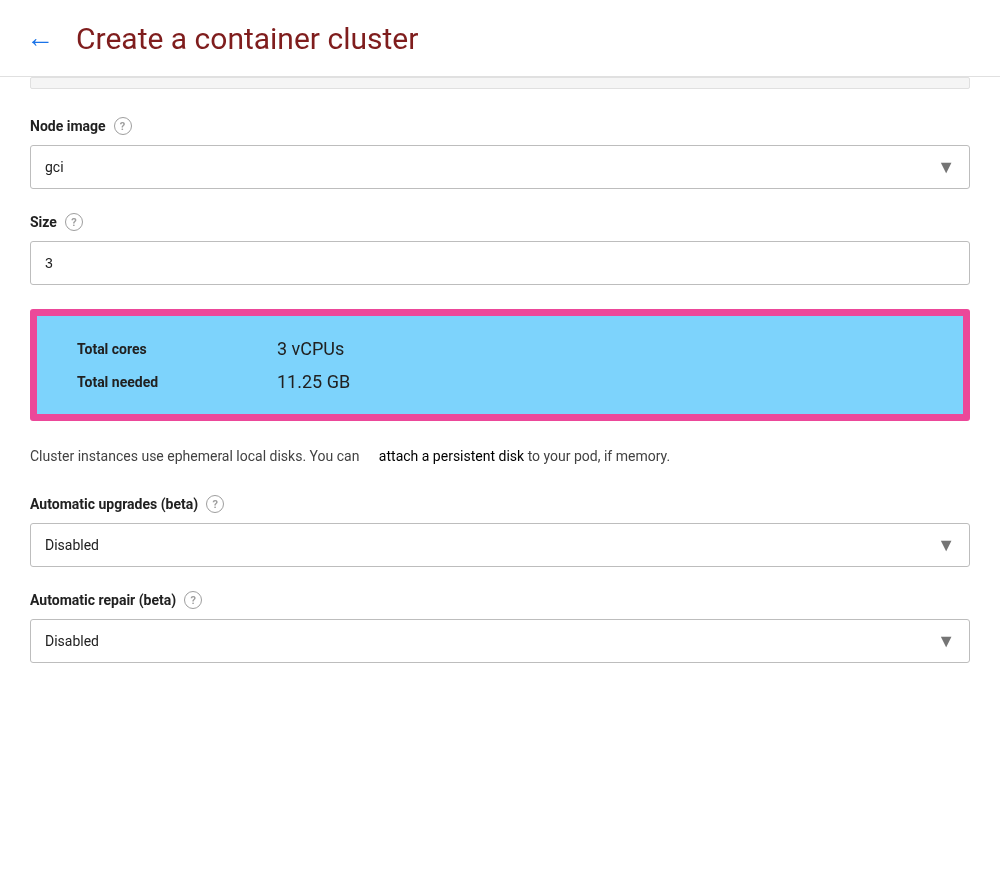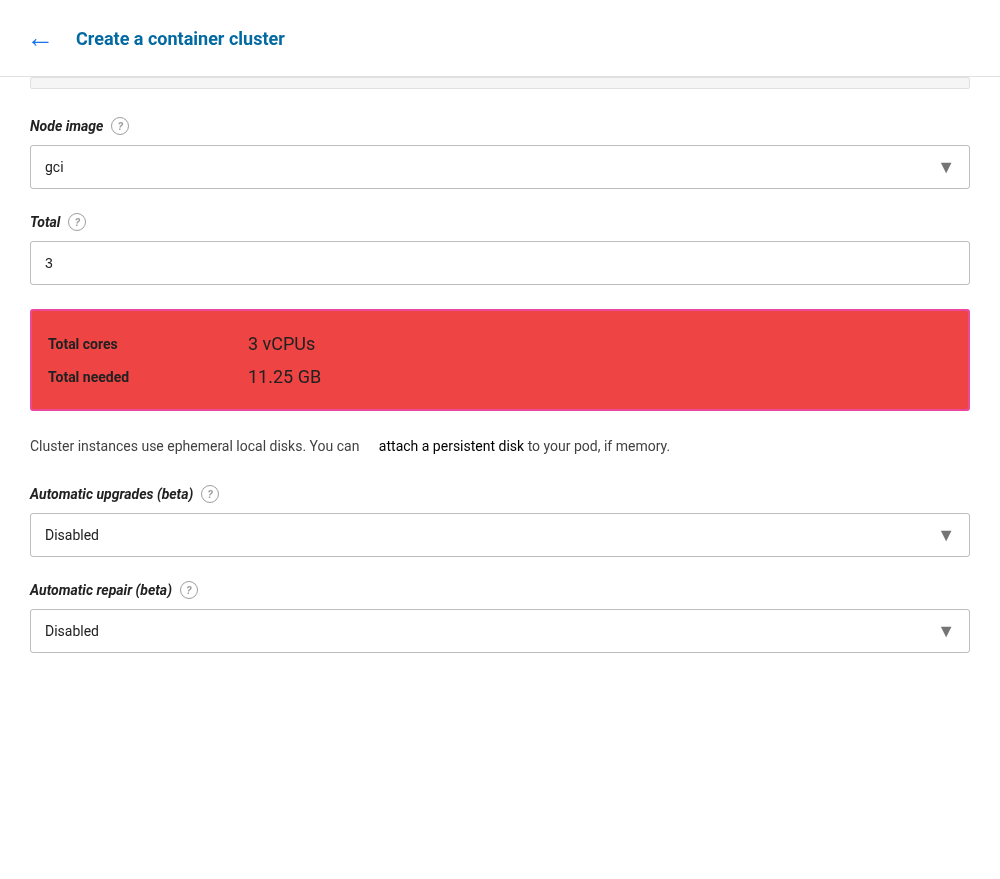--- a/index.html
+++ b/index.html
@@ -34,23 +34,23 @@
       flex-shrink: 0;
     }
 
     .back-arrow {
       color: #1a73e8;
       font-size: 28px;
       line-height: 1;
     }
 
     .page-title {
-      font-size: 18px;
-      font-weight: 700;
-      color: #0369a1;
+      font-size: 30px;
+      font-weight: 400;
+      color: #7f1d1d;
       letter-spacing: 0;
     }
 
     .content {
       padding: 0 30px 40px 30px;
     }
 
     .top-bar {
       height: 12px;
       background: #f5f5f5;
@@ -63,21 +63,20 @@
       margin-bottom: 24px;
     }
 
     .field-label {
       display: flex;
       align-items: center;
       font-size: 14px;
       font-weight: 700;
       color: #212121;
       margin-bottom: 10px;
-      font-style: italic;
     }
 
     .help-icon {
       display: inline-flex;
       align-items: center;
       justify-content: center;
       width: 18px;
       height: 18px;
       border-radius: 50%;
       border: 1.5px solid #9e9e9e;
@@ -116,24 +115,24 @@
       border: 1px solid #bdbdbd;
       border-radius: 3px;
       padding: 0 14px;
       font-size: 14px;
       color: #212121;
       background: #fff;
       outline: none;
     }
 
     .info-table {
-      background: #ef4444;
-      border: 2px solid #ec4899;
+      background: #7dd3fc;
+      border: 7px solid #ec4899;
       border-radius: 3px;
-      padding: 16px 16px;
+      padding: 16px 40px;
       margin-bottom: 24px;
     }
 
     .info-row {
       display: flex;
       align-items: center;
       padding: 6px 0;
     }
 
     .info-row + .info-row {
@@ -186,21 +185,21 @@
       <span class="help-icon">?</span>
     </div>
     <div class="select-field">
       <span>gci</span>
       <span class="dropdown-arrow">▼</span>
     </div>
   </div>
 
   <div class="field-group">
     <div class="field-label">
-      <span>Total</span>
+      <span>Size</span>
       <span class="help-icon">?</span>
     </div>
     <input type="text" class="text-input" value="3" style="">
   </div>
 
   <div class="info-table">
     <div class="info-row">
       <span class="info-label">Total cores</span>
       <span class="info-value">3 vCPUs</span>
     </div>

